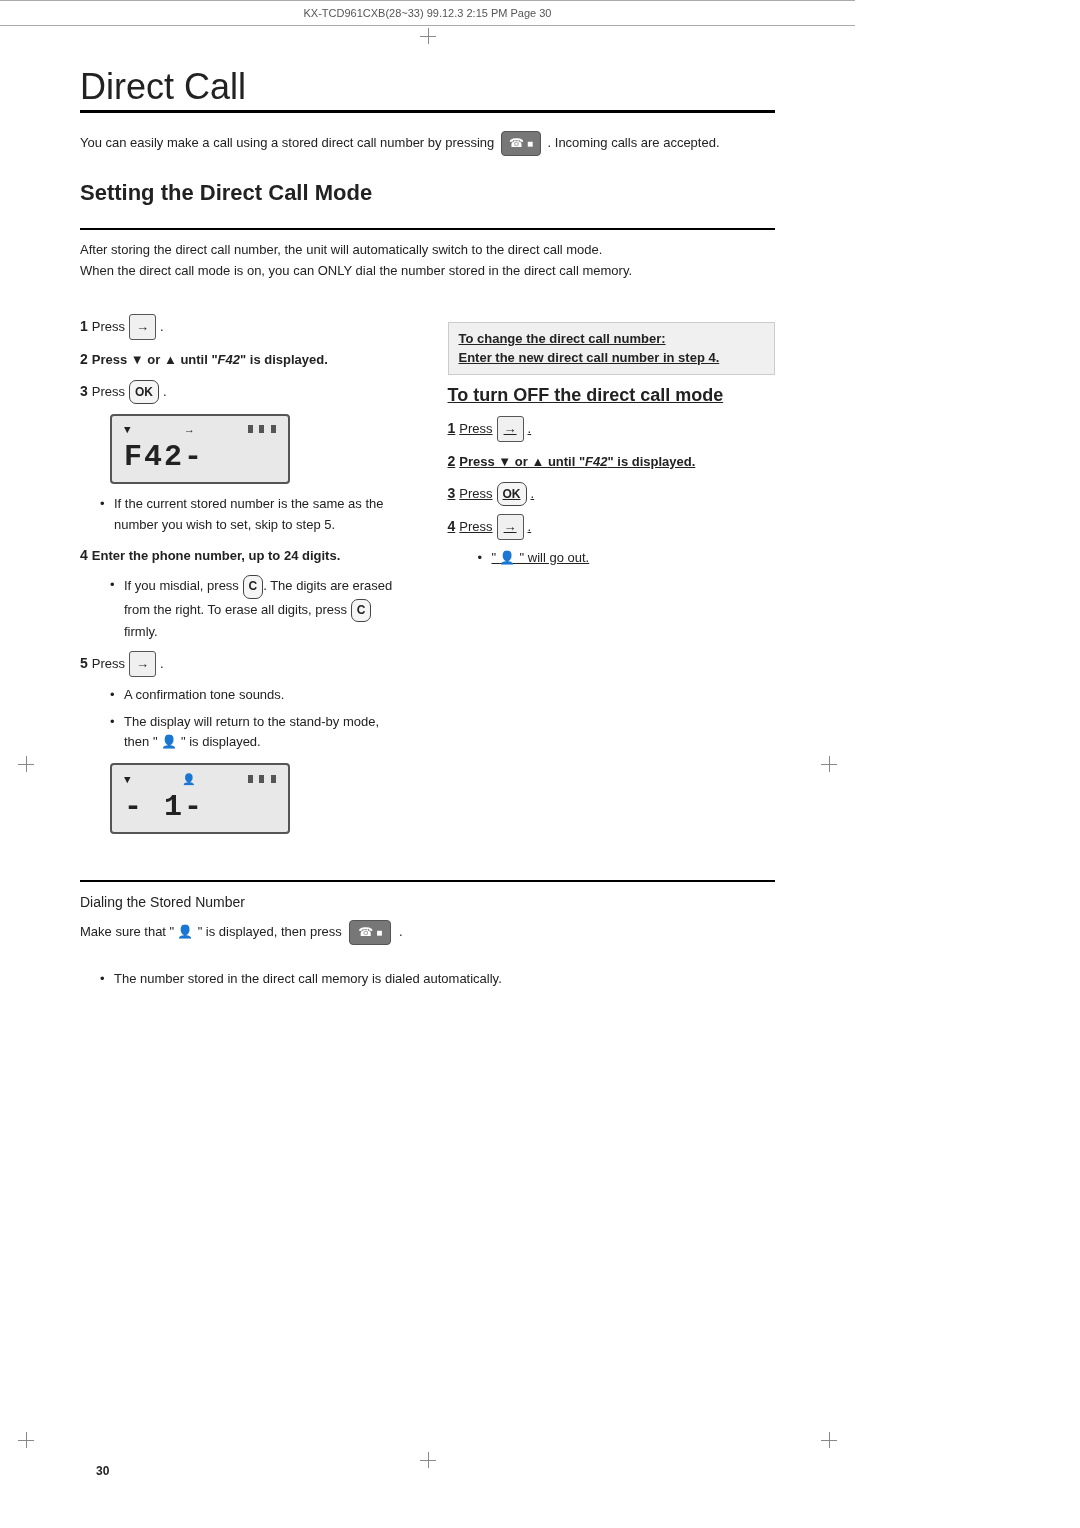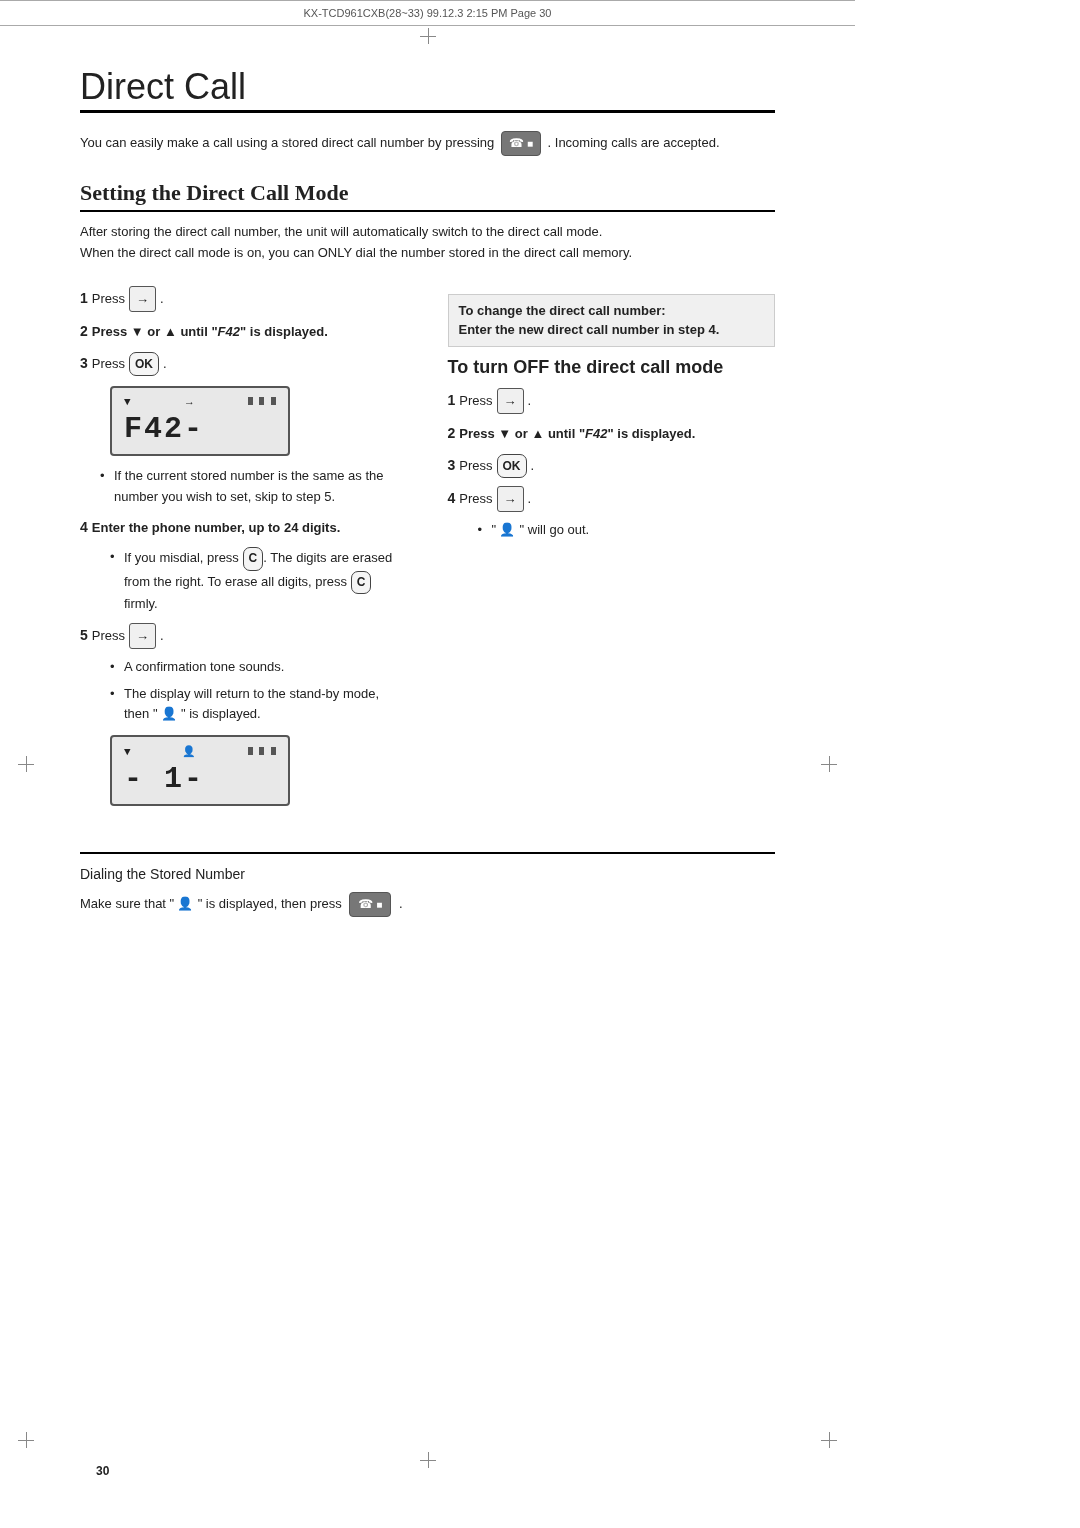--- a/index.html
+++ b/index.html
@@ -92,42 +92,42 @@
       font-size: 13px;
       margin-bottom: 24px;
       line-height: 1.6;
     }
 
     .section-title {
       font-size: 22px;
       font-weight: bold;
       margin-bottom: 10px;
       border-bottom: 2px solid #000;
-      padding-bottom: 4px;
-      font-family: Liberation Serif, serif;
+      padding-bottom: 22px;
     }
 
     .section-desc {
       font-size: 13px;
-      margin-bottom: 22px;
+      margin-bottom: 32px;
       line-height: 1.6;
     }
 
     
     .two-col {
       display: flex;
       gap: 40px;
       align-items: flex-start;
     }
 
     .col-left {
       flex: 1;
     }
     .col-right {
       flex: 1;
+      text-decoration: underline;
     }
 
     .step-num {
       font-weight: bold;
       font-size: 14px;
     }
 
     .btn-inline {
       display: inline-flex;
       align-items: center;
@@ -445,20 +445,21 @@
       <div class="section-dialing-title">Dialing the Stored Number</div>
       <div class="intro-text">
         <span>Make sure that " <span>👤</span> " is displayed, then press</span>
         
         <span style="display:inline-flex;align-items:center;border:1px solid #555;border-radius:4px;background:#777;padding:2px 8px;font-size:11px;color:#fff;vertical-align:middle;margin:0 4px;">
           <span style="font-size:12px;">☎</span>
           <span style="font-size:10px;margin-left:3px;">■</span>
         </span>
         <span>.</span>
       </div>
+      <div class="bullet-item">The number stored in the direct call memory is dialed automatically.</div>
     </div>
 
   </div>
 
   <div class="page-number">30</div>
 
   <div class="bottom-crosshair-left">
     <div class="crosshair"></div>
   </div>
 

